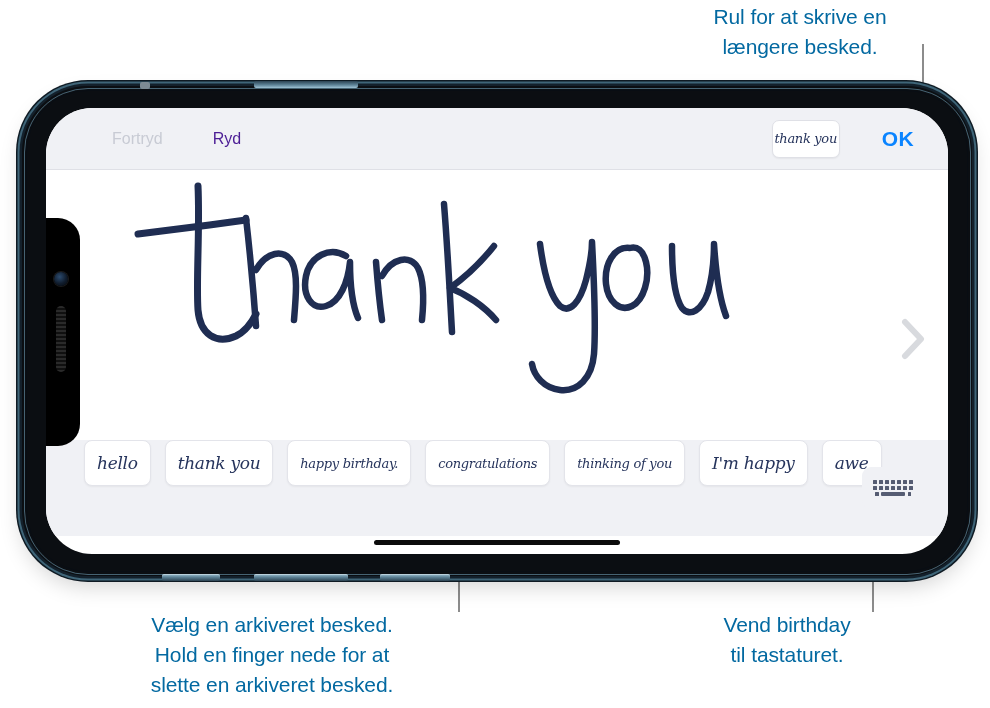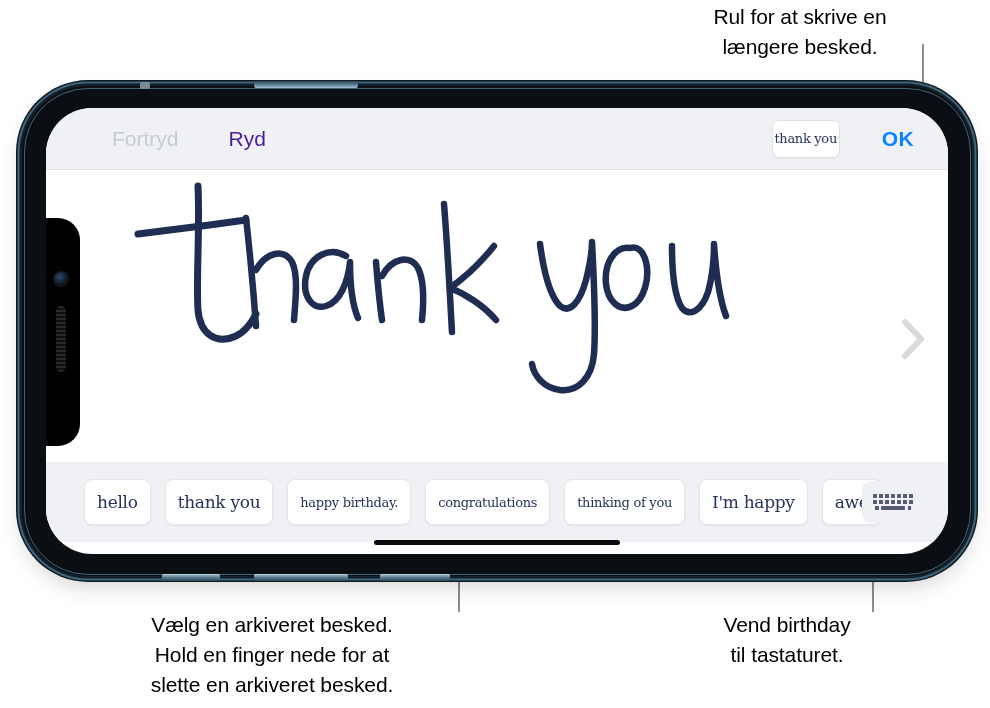--- a/index.html
+++ b/index.html
@@ -7,21 +7,21 @@
     width: 990px; height: 708px;
     background: #ffffff;
     font-family: "Liberation Sans", sans-serif;
     overflow: hidden;
   }
   #stage { position: relative; width: 990px; height: 708px; background: #fff; }
 
   
   .callout {
     position: absolute;
-    color: #000000;
+    color: #0369a1;
     font-size: 21px;
     line-height: 30px;
     text-align: center;
     white-space: pre-line;
     letter-spacing: -0.1px;
   }
   #callout-top    { left: 660px; top: 2px;   width: 280px; }
   #callout-left   { left: 82px;  top: 610px; width: 380px; }
   #callout-right  { left: 676px; top: 610px; width: 222px; }
 
@@ -121,21 +121,21 @@
   #toolbar {
     position: absolute; left: 0; top: 0;
     width: 100%; height: 62px;
     background: #f0f1f5;
     border-bottom: 1px solid #dfe0e6;
     display: flex; align-items: center;
     padding: 0 34px 0 66px;
     z-index: 4;
   }
   .tb-btn {
-    font-size: 21px;
+    font-size: 16px;
     background: none; border: none;
     font-family: inherit;
     cursor: pointer;
     padding: 0;
   }
   #btn-undo { color: #c8cbd4; margin-right: 50px; }
   #btn-clear { color: #4c1d95; font-weight: 500; }
   #tb-spacer { flex: 1; }
   #preview-card {
     width: 68px; height: 38px;
@@ -166,43 +166,44 @@
   #chevron {
     position: absolute;
     right: 22px; top: 148px;
     width: 26px; height: 42px;
     cursor: pointer;
   }
 
   
   #strip {
     position: absolute;
-    left: 0; bottom: 12px; width: 100%; height: 80px;
+    left: 0; bottom: 18px; width: 100%; height: 96px;
     background: #f0f1f5;
-    display: flex; align-items: center;
+    display: flex; align-items: flex-start;
     padding-left: 38px;
     overflow: hidden;
     z-index: 3;
   }
   .msg-card {
     flex: 0 0 auto;
     height: 46px;
     background: #ffffff;
     border: 1px solid #e3e4ea;
     border-radius: 8px;
     margin-right: 14px;
     display: flex; align-items: center; justify-content: center;
     padding: 0 12px;
     box-shadow: 0 1px 2px rgba(0,0,0,0.05);
     cursor: pointer;
     overflow: hidden;
   }
   .hw {
     color: #26345c;
     font-family: "DejaVu Serif", serif;
+    font-style: italic;
     font-size: 17px;
     white-space: nowrap;
     letter-spacing: -0.3px;
   }
   .hw.small { font-size: 13px; }
   .hw.xsmall { font-size: 11px; }
 
   #kb-button {
     position: absolute;
     right: 30px; top: 50%;

